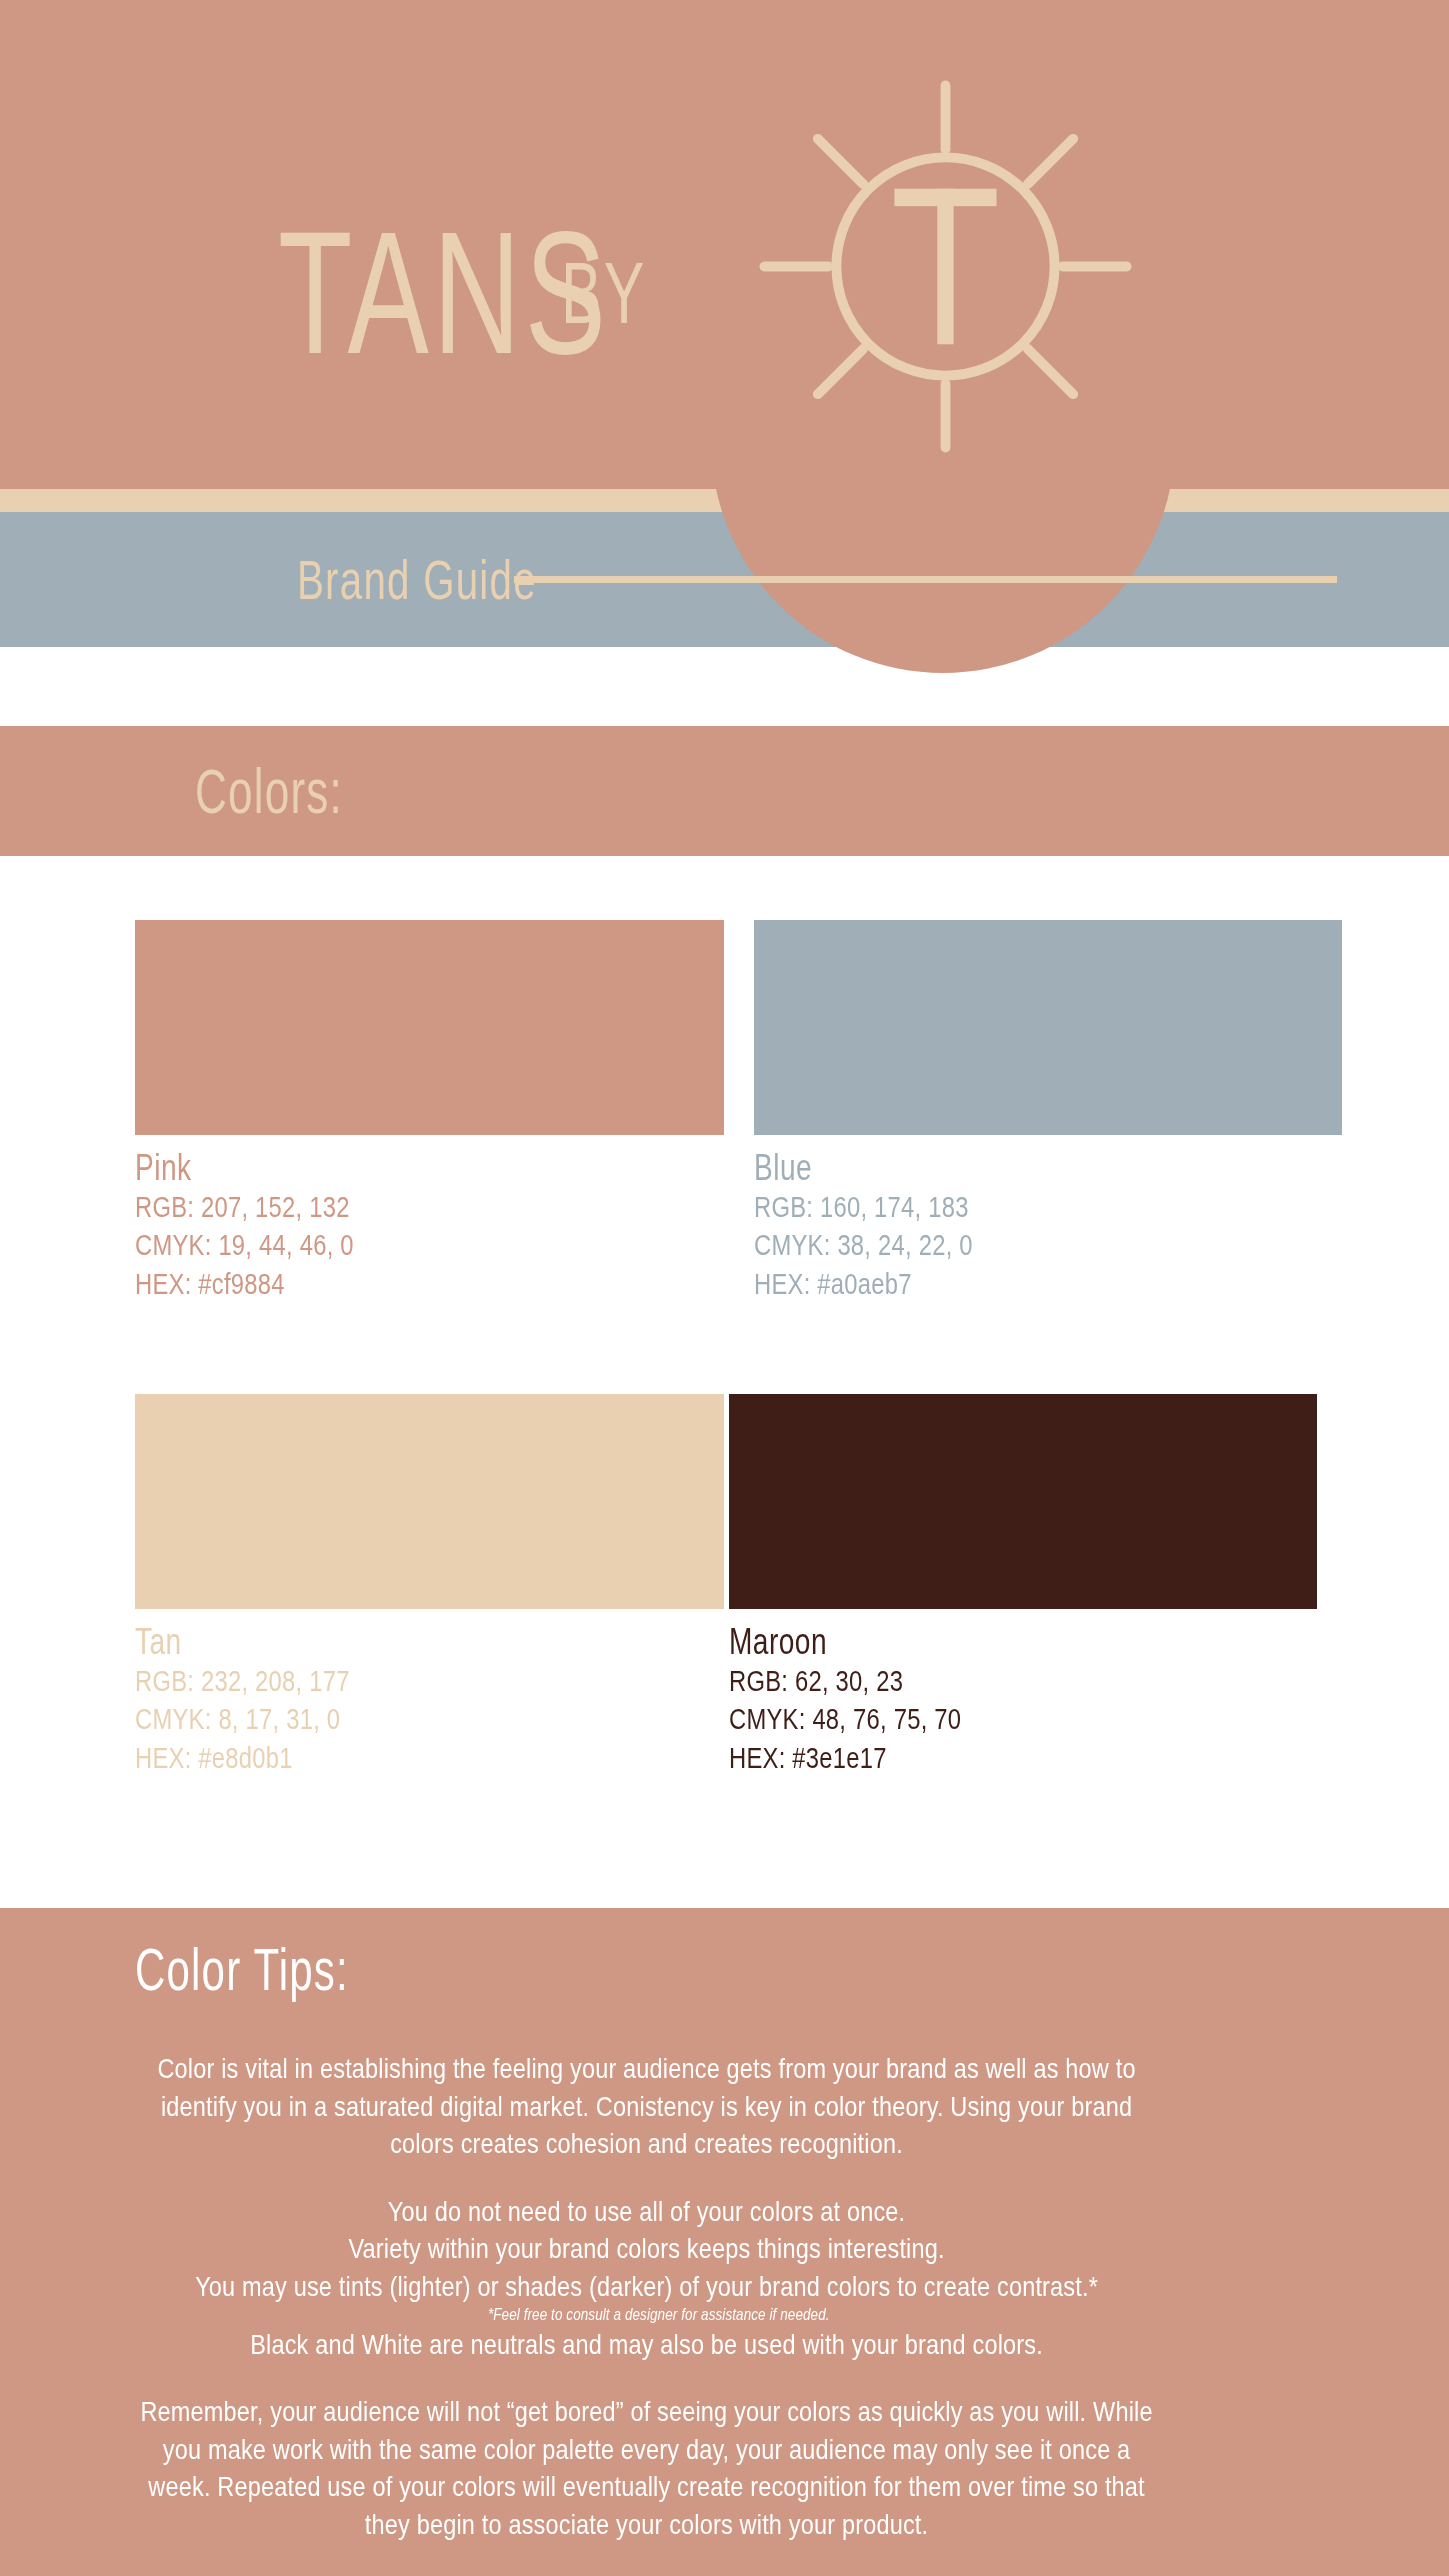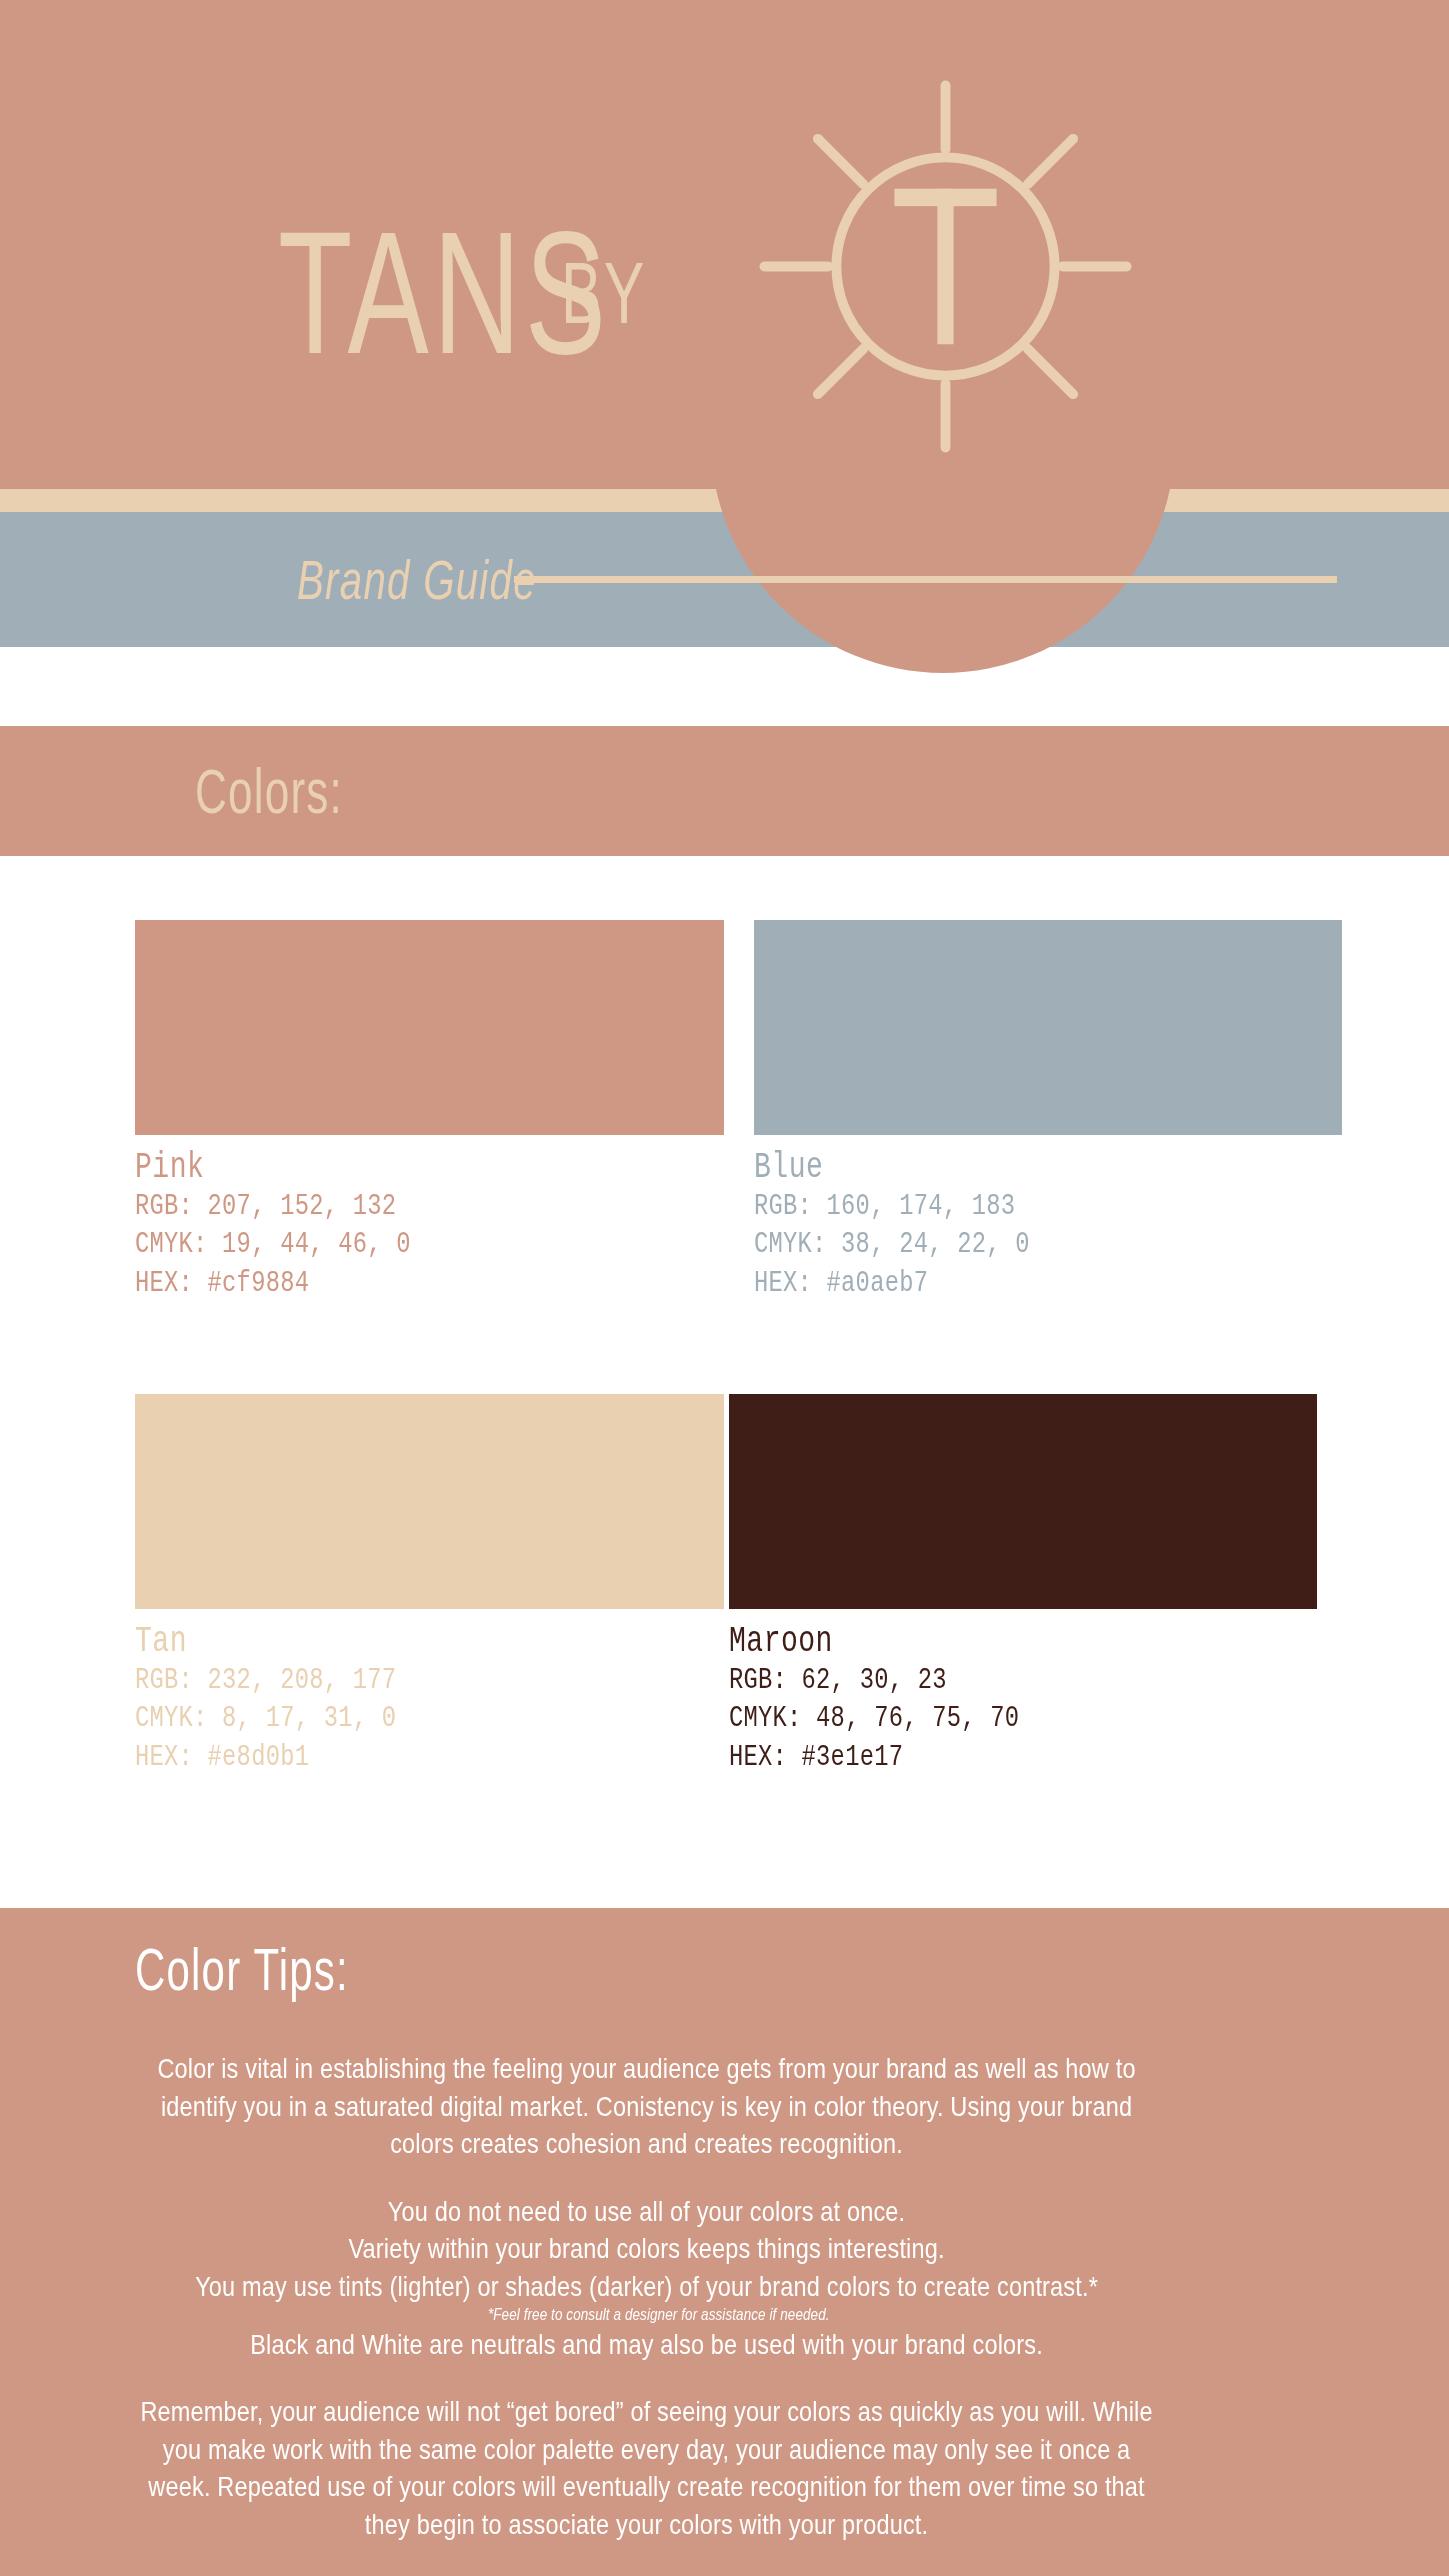--- a/index.html
+++ b/index.html
@@ -93,21 +93,20 @@
   .sun-icon svg { display: block; width: 100%; height: 100%; }
 
   .brandguide-row {
     position: absolute;
     left: 0; top: 512px;
     width: 1449px;
     height: 135px;
     z-index: 6;
     display: flex;
     align-items: center;
-    font-style: italic;
   }
   .brandguide-label {
     margin-left: 297px;
     color: #e8d0b1;
     font-size: 56px;
     line-height: 1;
     letter-spacing: 1.7px;
     transform: scaleX(0.72);
     transform-origin: left center;
     white-space: nowrap;
@@ -136,21 +135,20 @@
     line-height: 1;
     letter-spacing: 1.7px;
     transform: scaleX(0.70);
     transform-origin: left center;
     white-space: nowrap;
   }
 
   
   .swatch {
     position: absolute;
-    font-family: Liberation Mono, monospace;
   }
   .swatch .chip {
     width: 589px;
     height: 215px;
   }
   .swatch .chip-wide { width: 588px; }
   .swatch .name {
     font-size: 36px;
     line-height: 1.12;
     letter-spacing: 0.6px;

